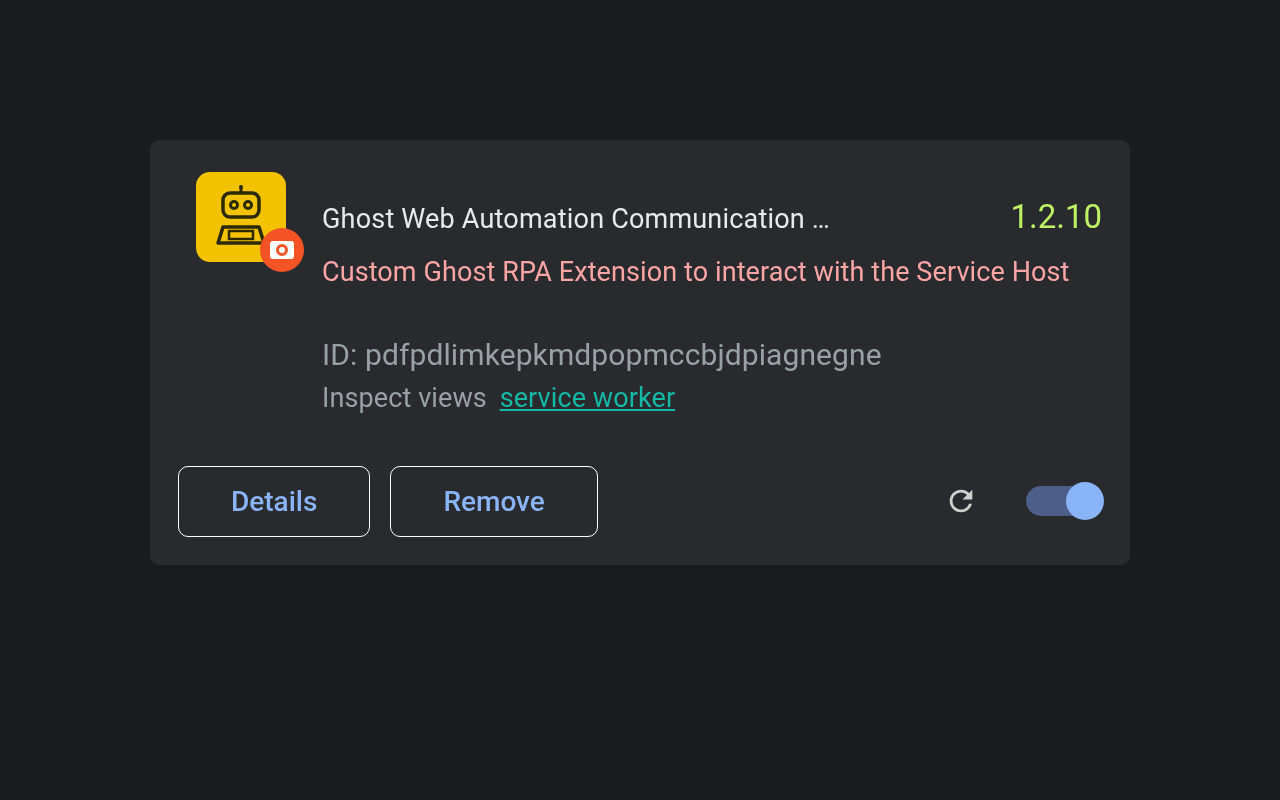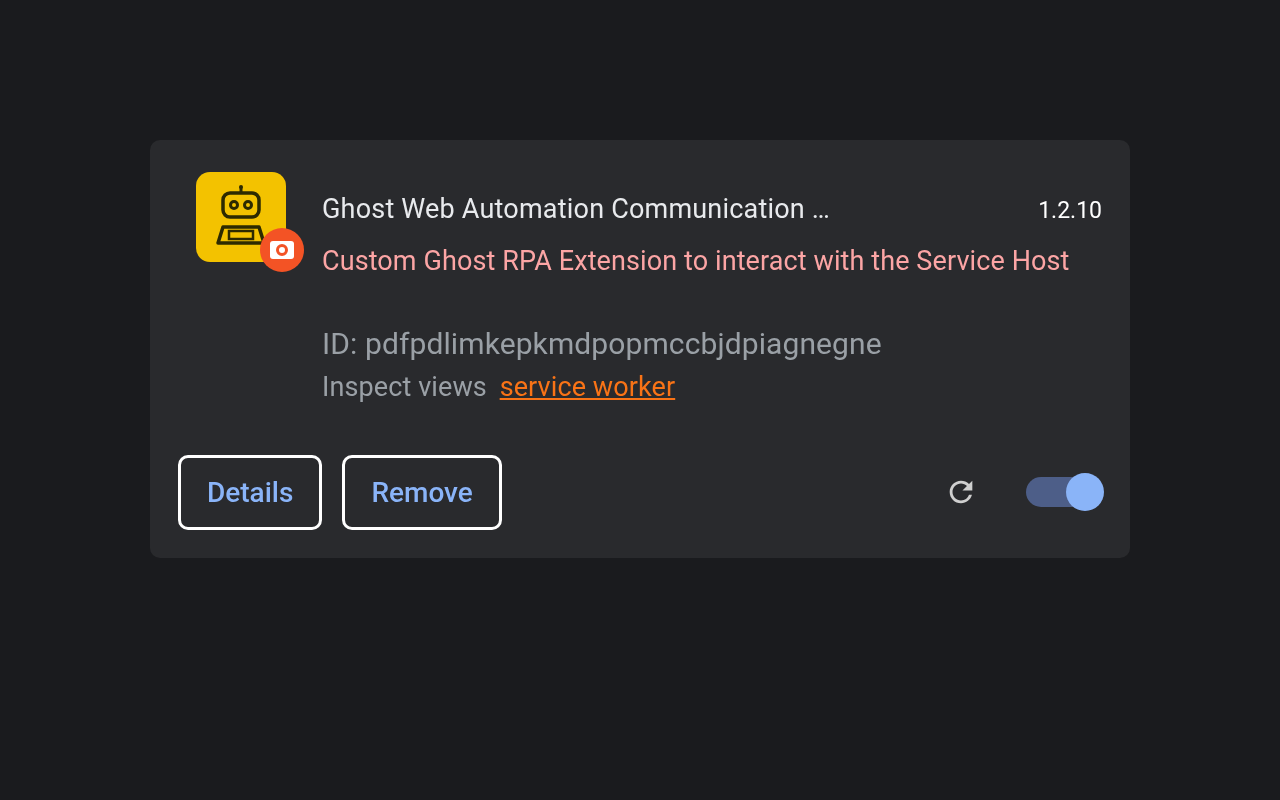--- a/index.html
+++ b/index.html
@@ -80,22 +80,22 @@
       font-size: 27px;
       font-weight: 400;
       white-space: nowrap;
       overflow: hidden;
       text-overflow: ellipsis;
       flex: 1;
       letter-spacing: 0.2px;
     }
     
     .version {
-      color: #ffffff;
-      font-size: 23px;
+      color: #bef264;
+      font-size: 33px;
       font-weight: 400;
       flex-shrink: 0;
       margin-top: 21px;
     }
     
     .description {
       color: #fca5a5;
       font-size: 27px;
       line-height: 1.5;
       margin-bottom: 44px;
@@ -109,45 +109,45 @@
       letter-spacing: 0.1px;
     }
     
     .inspect-line {
       color: #9aa0a6;
       font-size: 27px;
       letter-spacing: 0.1px;
     }
     
     .inspect-line .link {
-      color: #f97316;
+      color: #14b8a6;
       text-decoration: underline;
       cursor: pointer;
       margin-left: 6px;
       margin-top: 36px;
     }
     
     .card-bottom {
       display: flex;
       justify-content: space-between;
       align-items: center;
     }
     
     .button-group {
       display: flex;
       gap: 20px;
     }
     
     .btn {
       background: transparent;
-      border: 3px solid #ffffff;
+      border: 1px solid #ffffff;
       color: #8ab4f8;
       font-size: 28px;
       font-weight: 500;
-      padding: 18px 26px;
+      padding: 18px 52px;
       border-radius: 10px;
       cursor: pointer;
       font-family: inherit;
     }
     
     .right-controls {
       display: flex;
       align-items: center;
       gap: 48px;
     }

